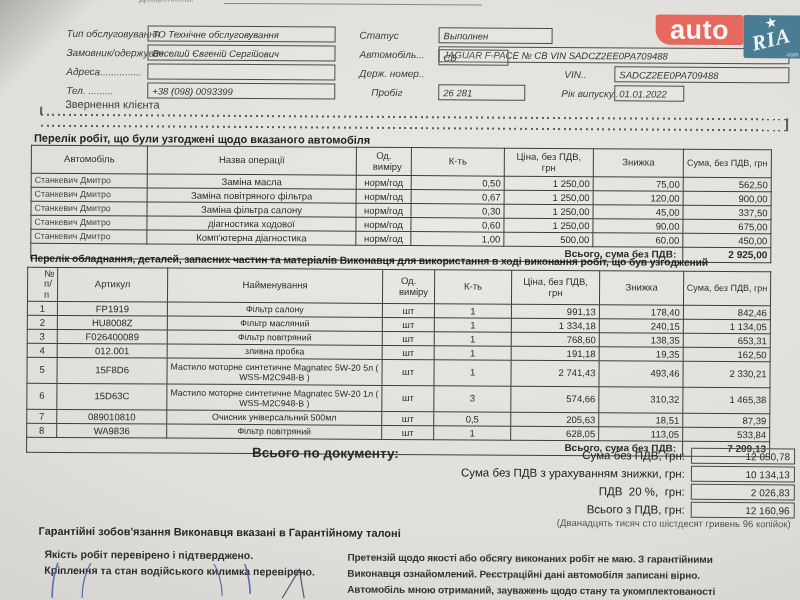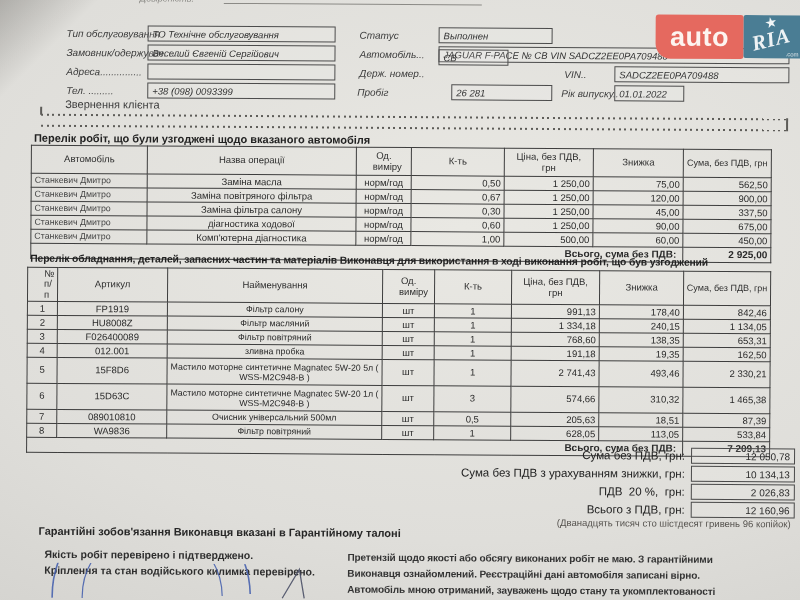--- a/index.html
+++ b/index.html
@@ -12,21 +12,21 @@
   #rot{position:absolute;inset:0;transform:rotate(.35deg)}
   
   .fl{position:absolute;font-style:italic;font-size:10px;color:#3c3c3c;white-space:nowrap}
   .fb{position:absolute;height:16px;border:1.4px solid #4c4c4c;box-sizing:border-box;
       font-size:9.5px;font-style:italic;padding:1.5px 4px 0 4px;white-space:nowrap;
       background:rgba(255,255,255,.10);color:#333}
   .topline{position:absolute;left:222px;top:4px;width:258px;height:0;border-top:1.5px solid #8b8a86}
   .topcut{position:absolute;left:138px;top:-5px;font-size:9px;font-style:italic;color:#8c8b87}
   
   #logo{position:absolute;left:654px;top:13px;width:146px;height:43px}
-  #logo .la{position:absolute;left:0;top:0;width:88px;height:44px;background:#e5695f;
+  #logo .la{position:absolute;left:0;top:0;width:88px;height:30px;background:#e5695f;
      border-radius:3px 3px 3px 15px;display:flex;align-items:center;justify-content:center;
      color:#fdf4f0;font-size:27px;font-weight:bold;letter-spacing:.5px}
   #logo .lr{position:absolute;left:88px;top:0;width:58px;height:43px;background:#4a7d94;border-radius:2px}
   #logo .lr .ria{position:absolute;left:8px;top:12px;font-family:"Liberation Serif","DejaVu Serif",serif;
      font-style:italic;font-weight:bold;font-size:21px;color:#edf2f4;transform:rotate(-14deg);letter-spacing:1px}
   #logo .lr .star{position:absolute;left:21px;top:-1px;font-size:14px;color:#f2f6f7;transform:rotate(-12deg)}
   #logo .lr .com{position:absolute;right:3px;bottom:1px;font-size:6px;color:#d7e0e4}
   
   .dotline{position:absolute;height:2px;
      background:repeating-linear-gradient(90deg,#5d5c58 0 2px,transparent 2px 5.5px)}
@@ -82,22 +82,22 @@
   <div class="fb" style="left:437px;top:27px;width:114px">Выполнен</div>
 
   <div class="fl" style="left:358px;top:49px">Автомобіль...</div>
   <div class="fb" style="left:437px;top:46px;width:351px">JAGUAR F-PACE № СВ VIN SADCZ2EE0PA709488</div>
 
   <div class="fl" style="left:358px;top:68px">Держ. номер..</div>
   <div class="fb" style="left:437px;top:49px;width:70px">СВ</div>
   <div class="fl" style="left:563px;top:68px">VIN..</div>
   <div class="fb" style="left:613px;top:65px;width:175px">SADCZ2EE0PA709488</div>
 
-  <div class="fl" style="left:356px;top:87px">Пробіг</div>
-  <div class="fb" style="left:450px;top:84px;width:101px">26 281</div>
+  <div class="fl" style="left:370px;top:87px">Пробіг</div>
+  <div class="fb" style="left:437px;top:84px;width:87px">26 281</div>
   <div class="fl" style="left:560px;top:87px">Рік випуску..</div>
   <div class="fb" style="left:613px;top:84px;width:70px">01.01.2022</div>
 
   <div id="logo">
     <div class="la">
           <span>auto</span>
         </div>
     <div class="lr">
       <span class="star">★</span>
       <span class="ria">RIA</span>
@@ -287,20 +287,21 @@
       <td class="num">113,05</td>
       <td class="num">533,84</td>
     </tr>
     <tr style="height:15px">
       <td colspan="7" class="total-label">Всього, сума без ПДВ:</td>
       <td class="total-val">7 209,13</td>
     </tr>
   </tbody>
       </table>
 
+  <div class="doc-total-title">Всього по документу:</div>
   <div class="tot-label" style="top:448px">Сума без ПДВ, грн:</div>
   <div class="tot-box" style="top:446px">12 050,78</div>
   <div class="tot-label" style="top:466px">Сума без ПДВ з урахуванням знижки, грн:</div>
   <div class="tot-box" style="top:464px">10 134,13</div>
   <div class="tot-label" style="top:484px">ПДВ&nbsp;&nbsp;20 %,&nbsp; грн:</div>
   <div class="tot-box" style="top:482px">2 026,83</div>
   <div class="tot-label" style="top:502px">Всього з ПДВ, грн:</div>
   <div class="tot-box" style="top:500px">12 160,96</div>
   <div class="amount-words">(Дванадцять тисяч сто шістдесят гривень 96 копійок)</div>
 

